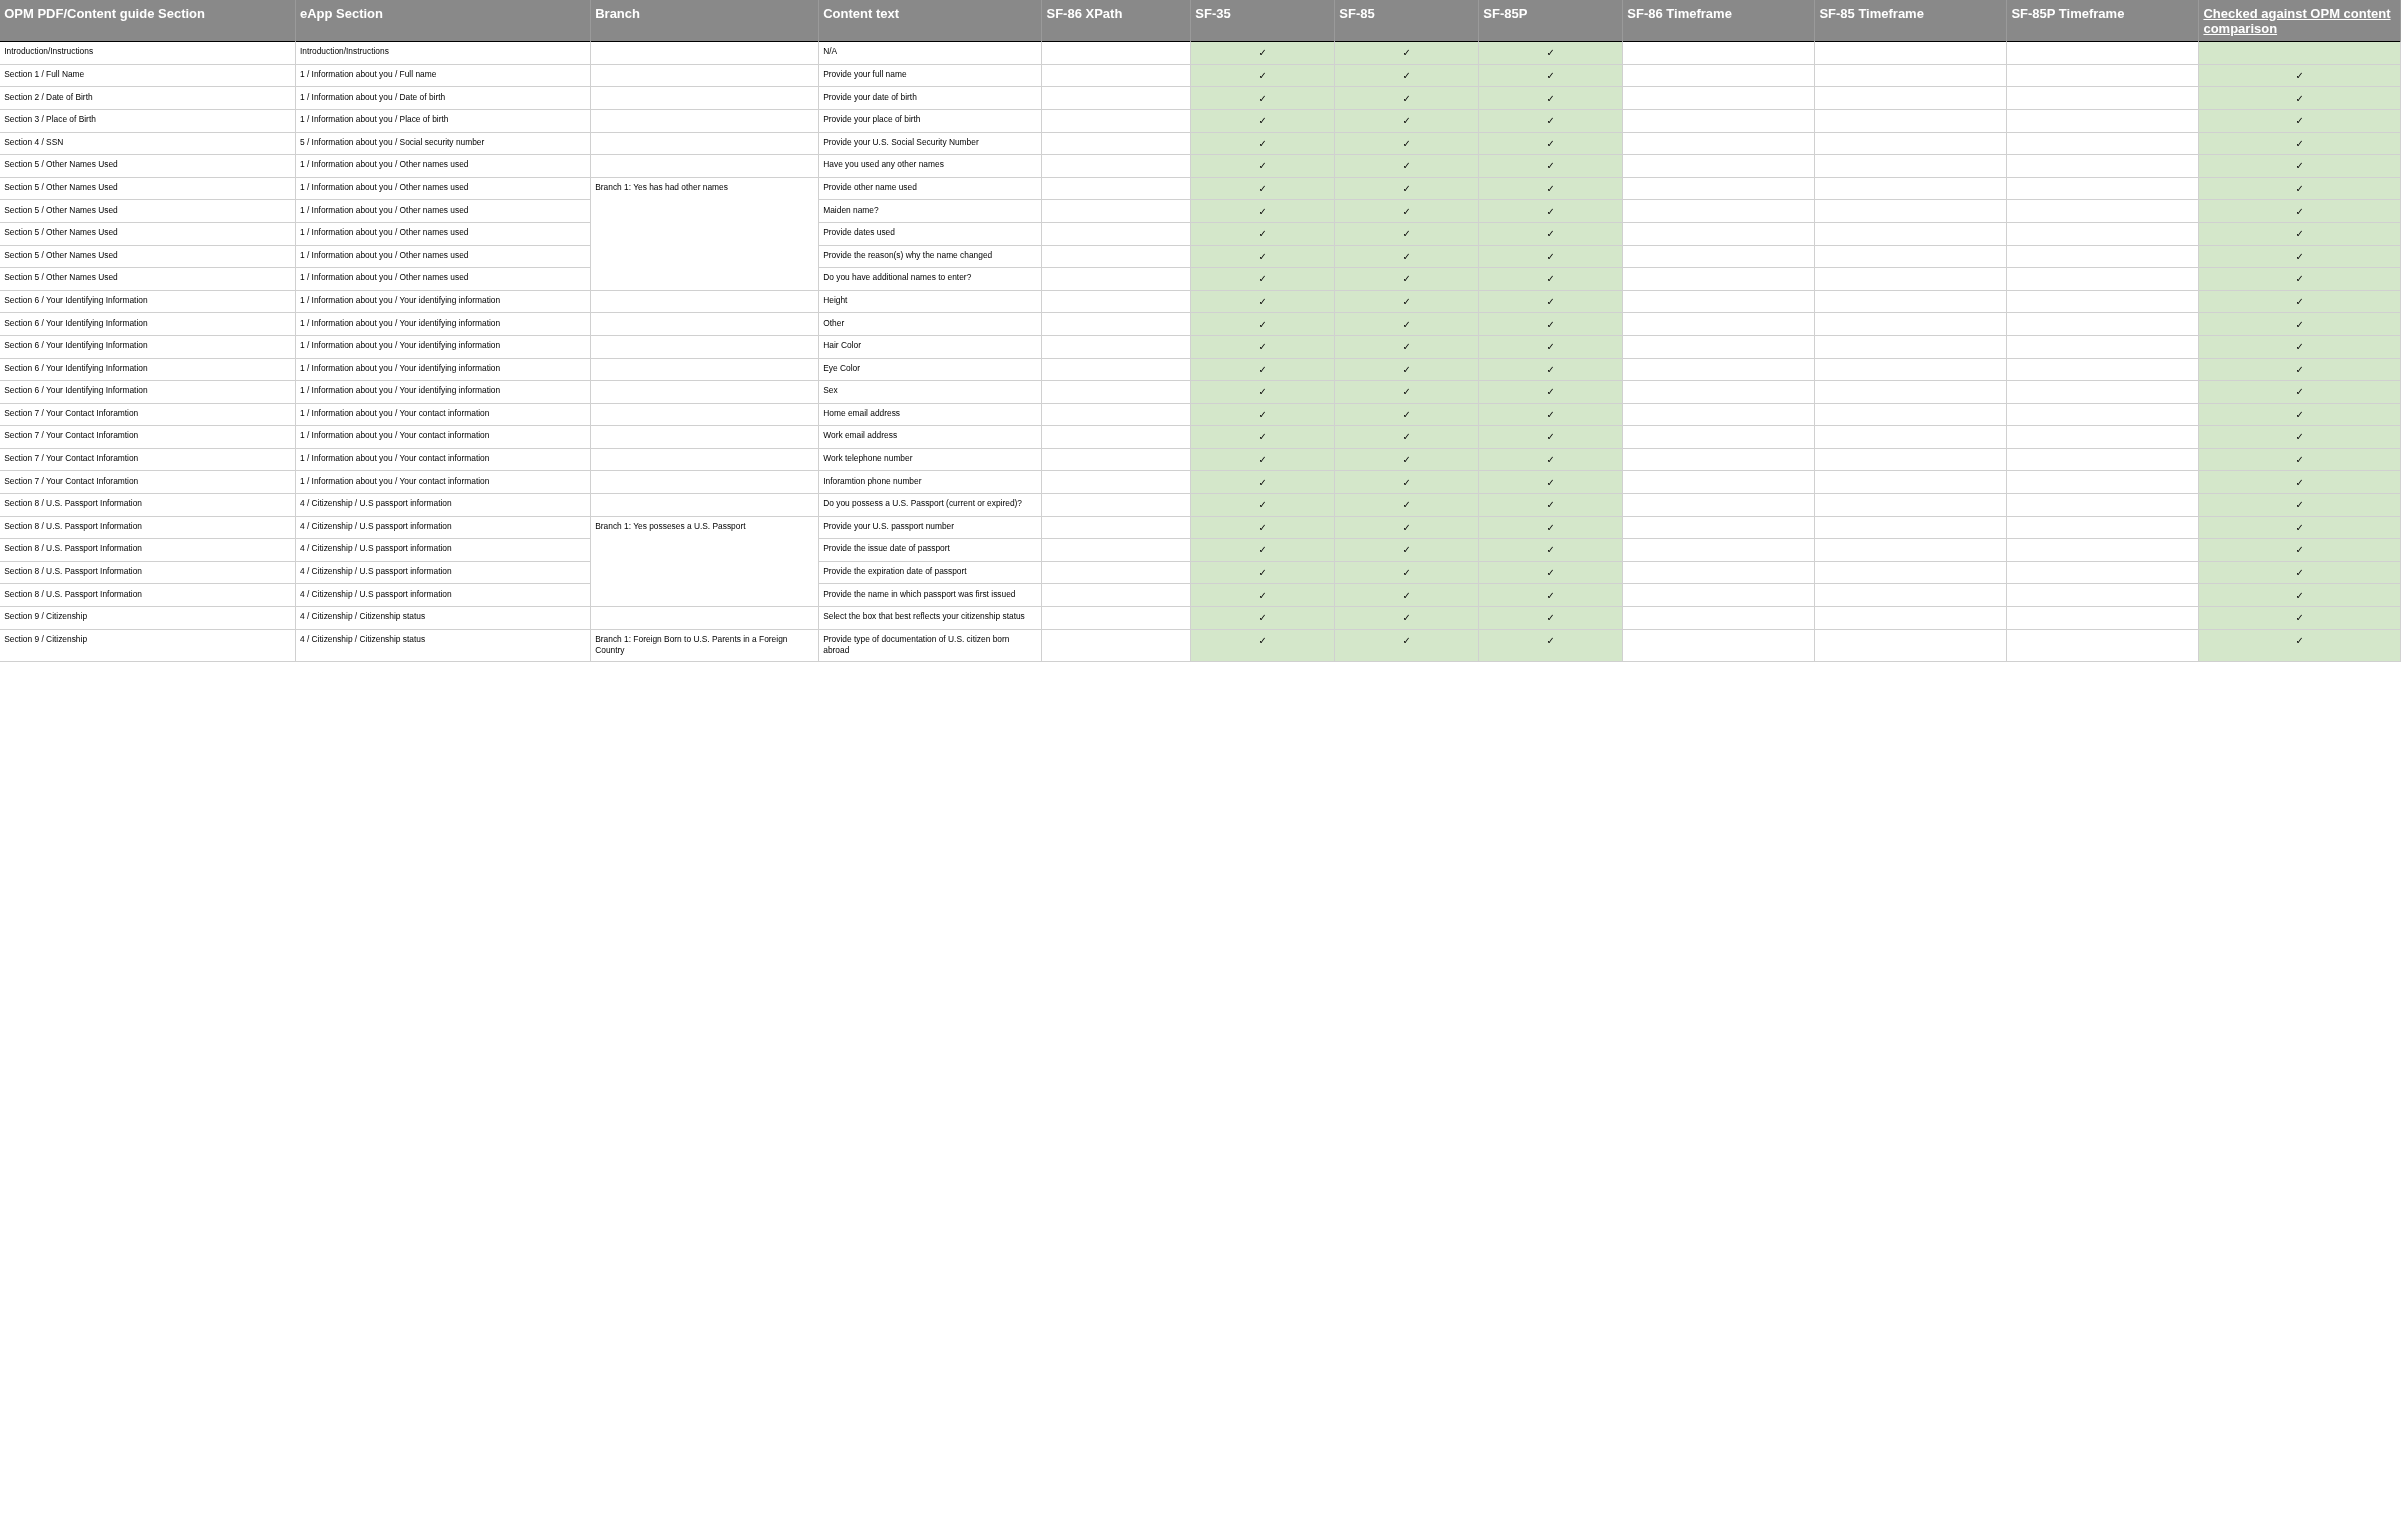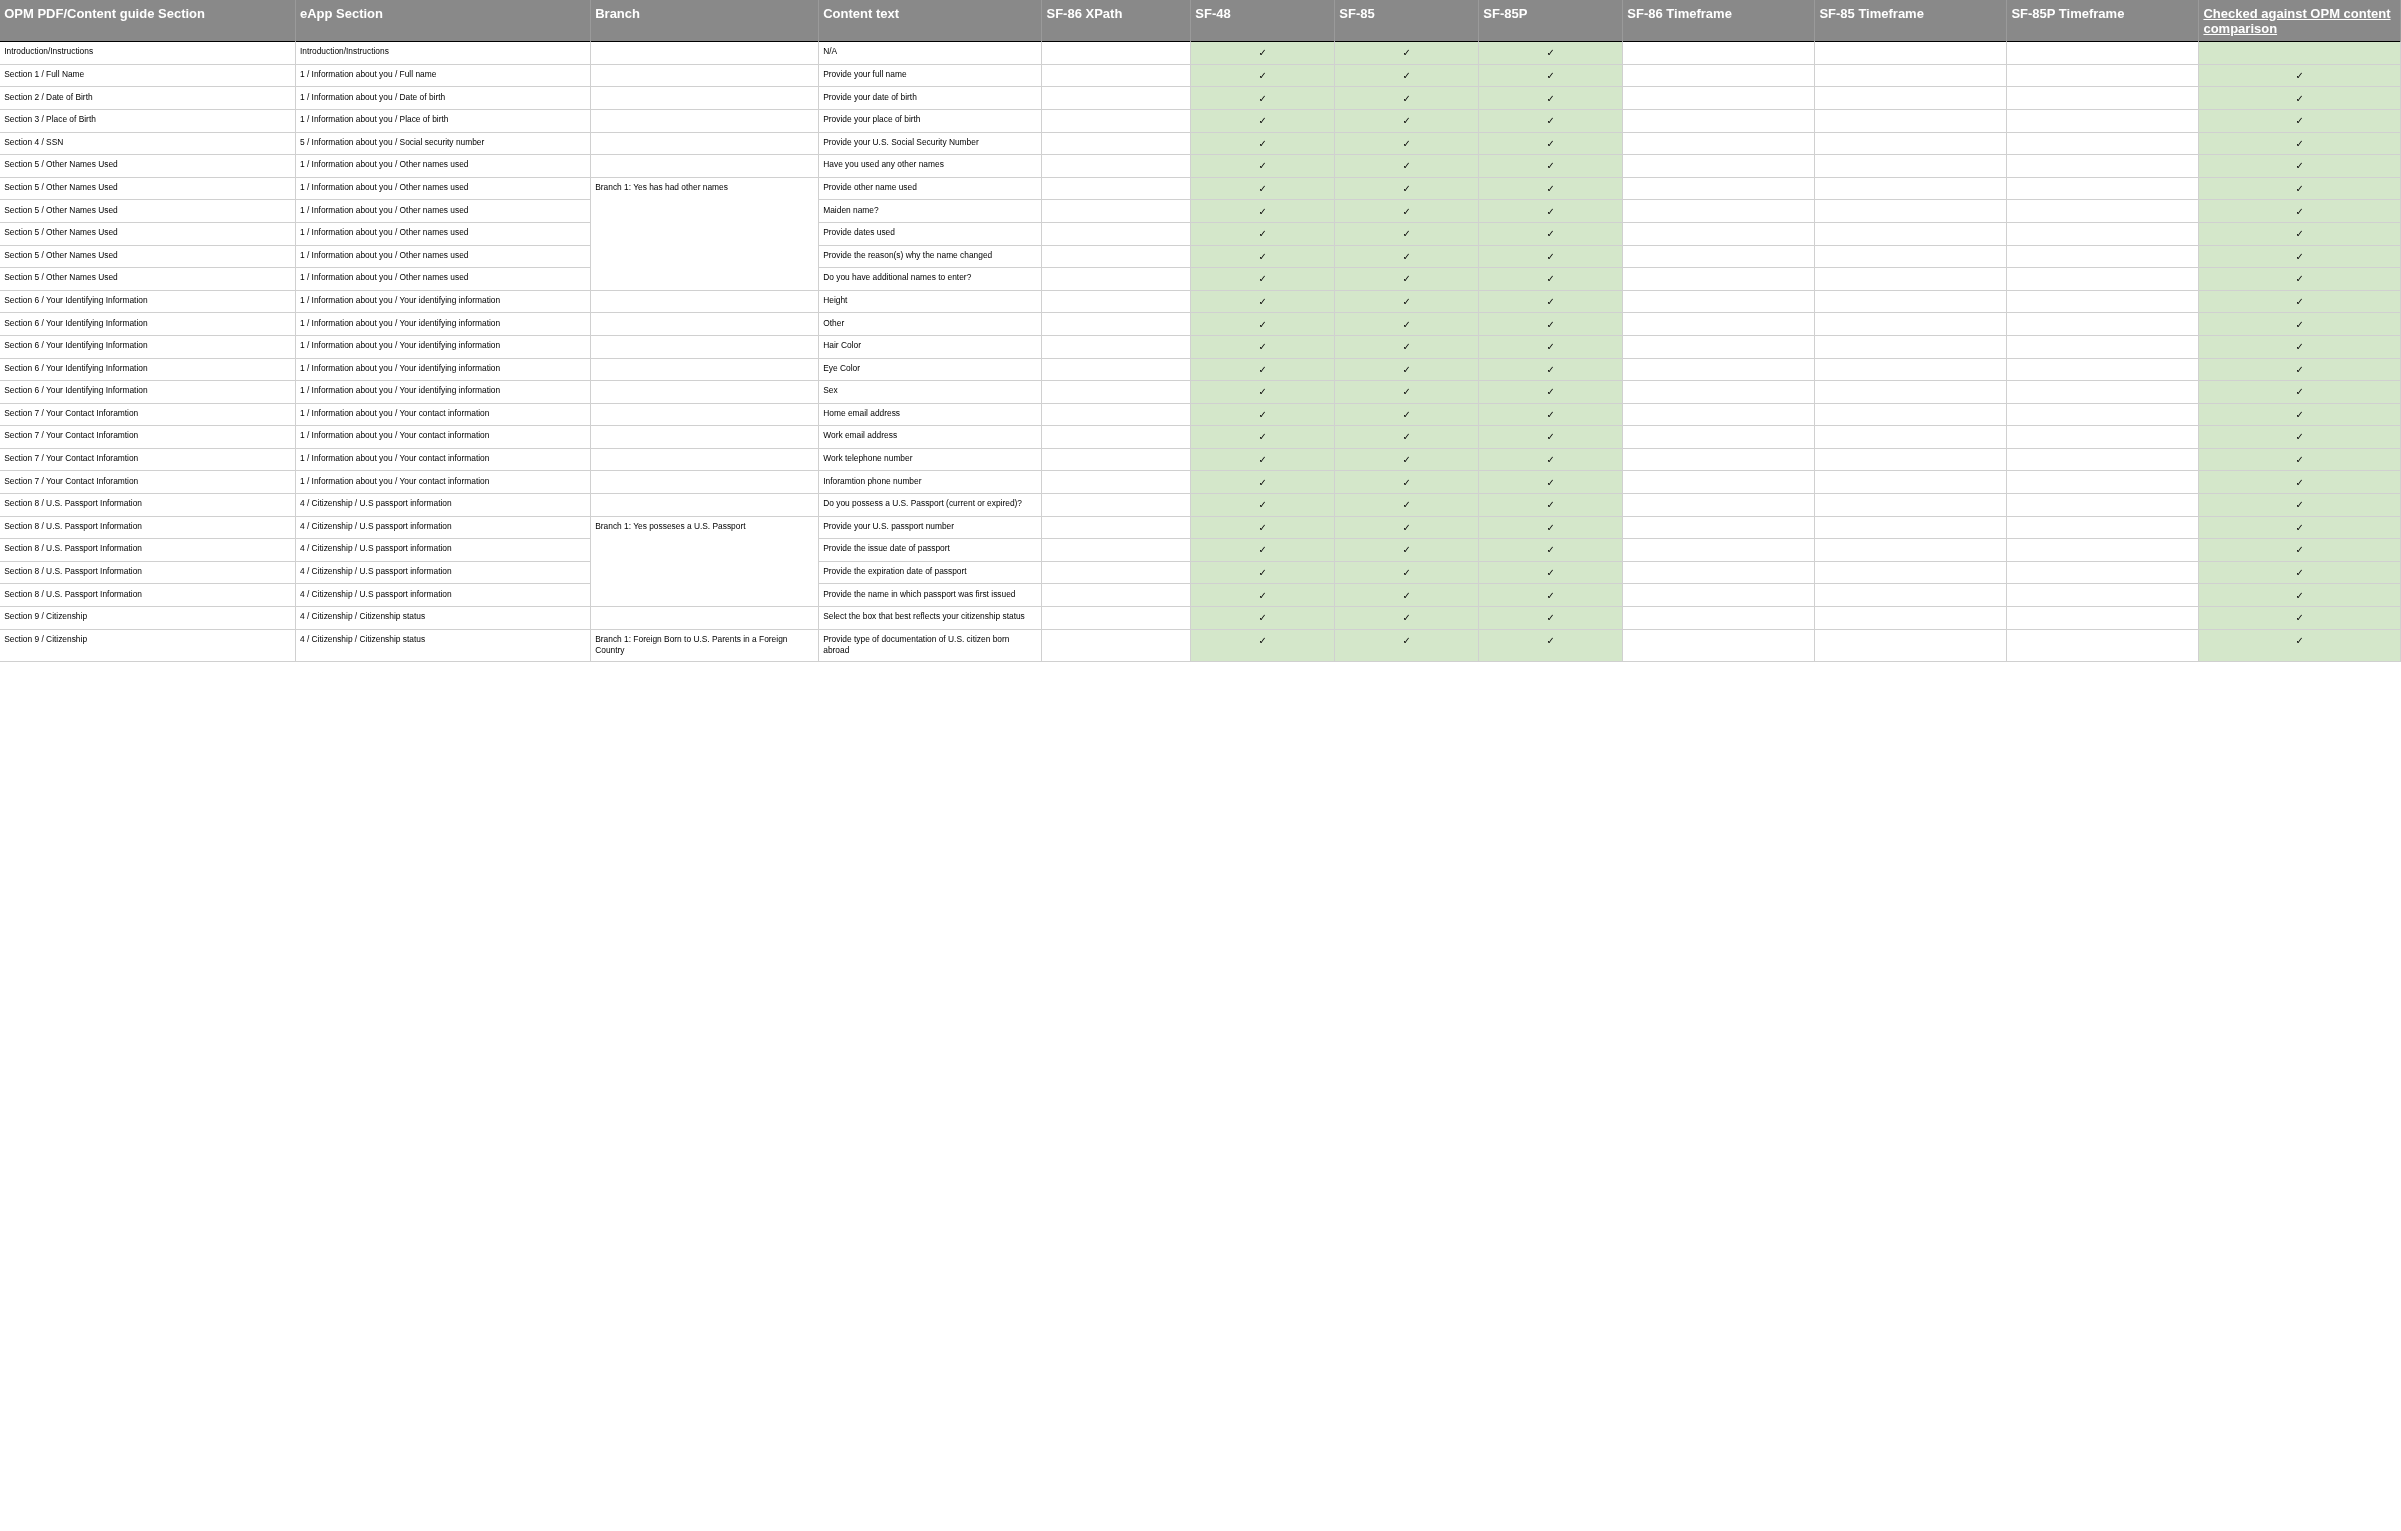--- a/index.html
+++ b/index.html
@@ -66,21 +66,21 @@
       <col class="col-tf85p">
       <col class="col-chk">
   </colgroup>
   <thead>
     <tr>
       <th>OPM PDF/Content guide Section</th>
       <th>eApp Section</th>
       <th>Branch</th>
       <th>Content text</th>
       <th>SF-86 XPath</th>
-      <th>SF-48</th>
+      <th>SF-35</th>
       <th>SF-85</th>
       <th>SF-85P</th>
       <th>SF-86 Timeframe</th>
       <th>SF-85 Timeframe</th>
       <th>SF-85P Timeframe</th>
       <th class="underline">Checked against OPM content comparison</th>
     </tr>
   </thead>
   <tbody id="tbody">
       <tr class="section-start">

